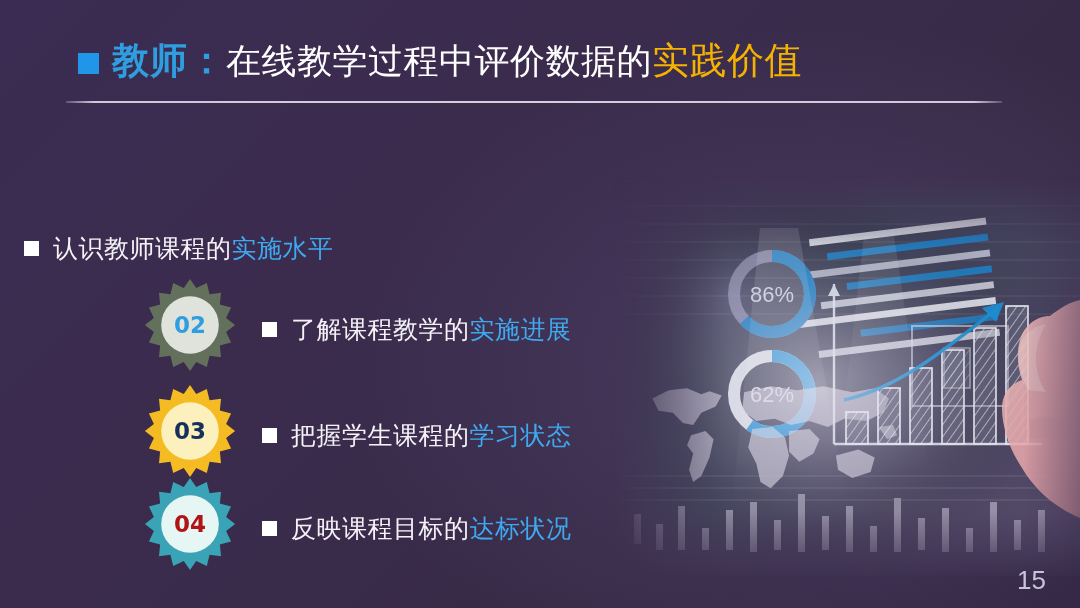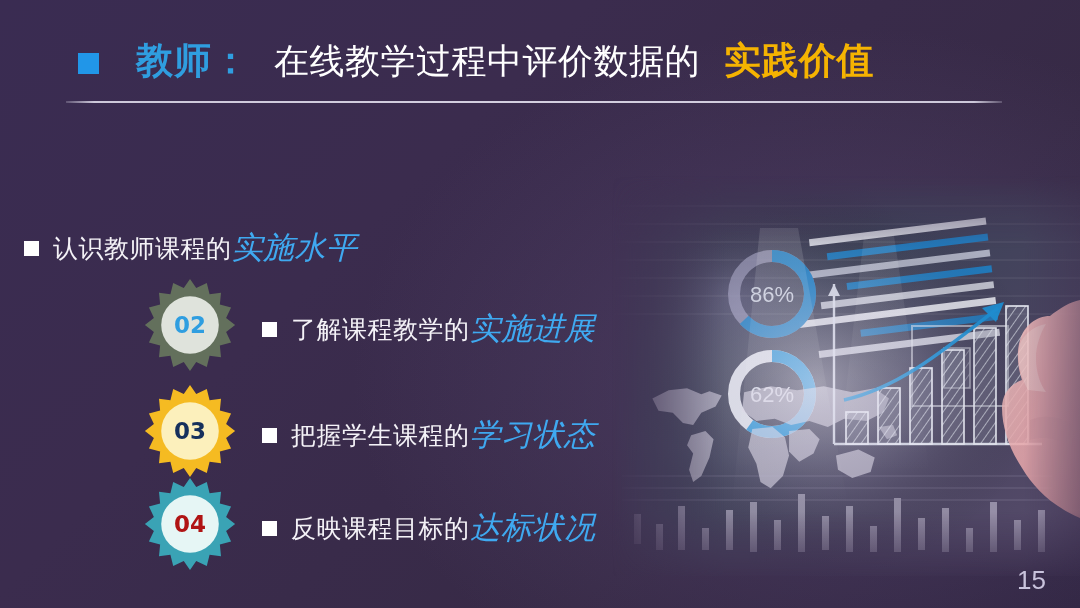--- a/index.html
+++ b/index.html
@@ -25,21 +25,20 @@
   }
 
   
   #title-row {
     position: absolute;
     left: 78px;
     top: 36px;
     display: flex;
     align-items: center;
     white-space: nowrap;
-    gap: 24px;
   }
   #title-marker {
     width: 21px;
     height: 21px;
     background: #2196e8;
     margin-right: 13px;
     margin-top: 4px;
     flex: none;
   }
   .t-blue {
@@ -50,21 +49,21 @@
   }
   .t-white {
     color: #ffffff;
     font-size: 35px;
     font-weight: normal;
     letter-spacing: 0.5px;
   }
   .t-gold {
     color: #f5b301;
     font-size: 37px;
-    font-weight: bold;
+    font-weight: normal;
     letter-spacing: 0.5px;
   }
 
   #title-rule {
     position: absolute;
     left: 66px;
     top: 101px;
     width: 936px;
     height: 2px;
     background: linear-gradient(90deg, rgba(205,200,218,0.25) 0%, #cdc8da 3%, #d4cfe0 50%, #cdc8da 97%, rgba(205,200,218,0.25) 100%);
@@ -144,23 +143,22 @@
     margin-right: 14px;
     flex: none;
   }
   .b-white {
     color: #f4f2f7;
     font-size: 25px;
     letter-spacing: 0.5px;
   }
   .b-blue {
     color: #3fa9f0;
-    font-size: 31px;
+    font-size: 25px;
     letter-spacing: 0.5px;
-    font-style: italic;
   }
 
   
   #photo {
     position: absolute;
     left: 612px;
     top: 176px;
     width: 468px;
     height: 400px;
     overflow: hidden;

